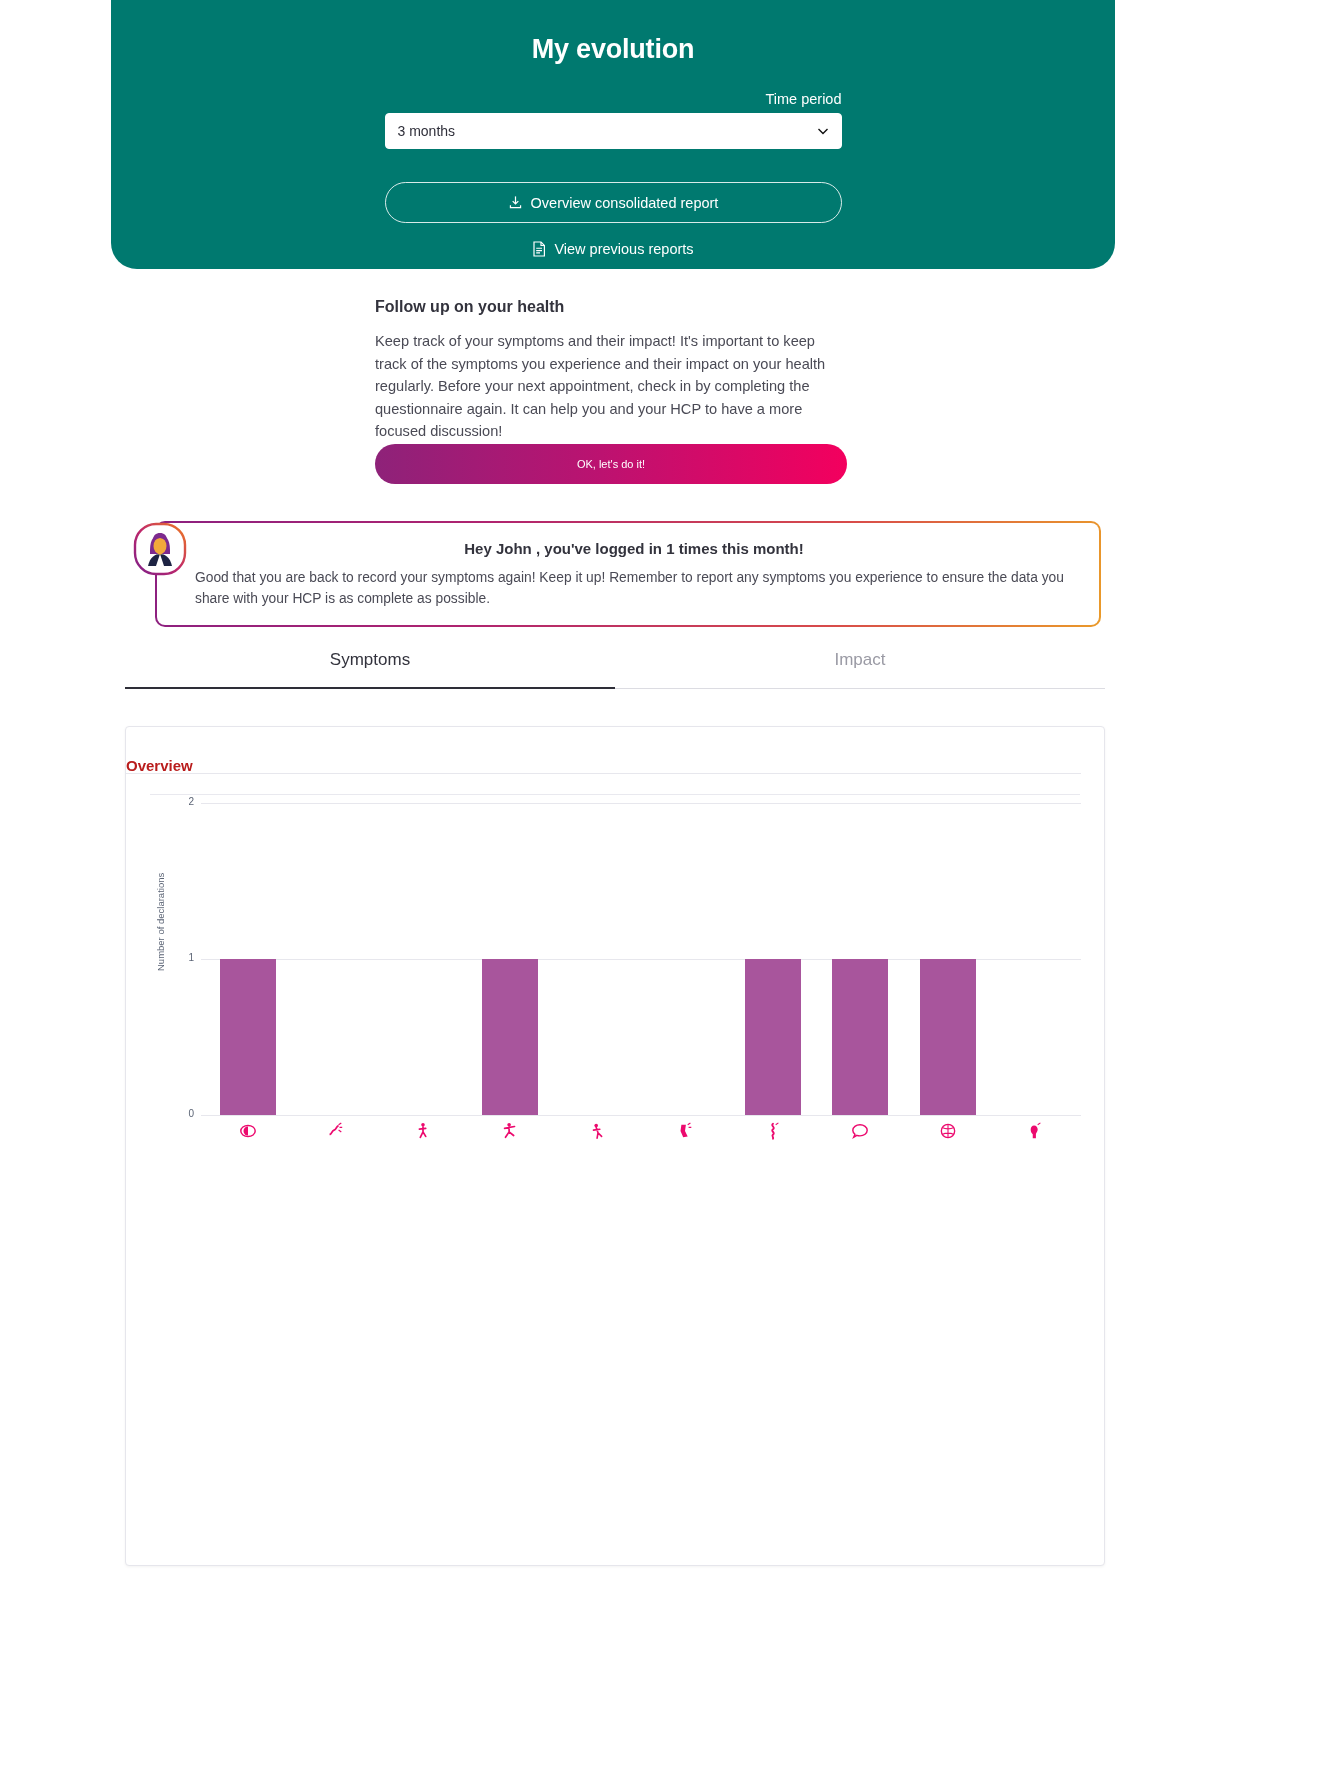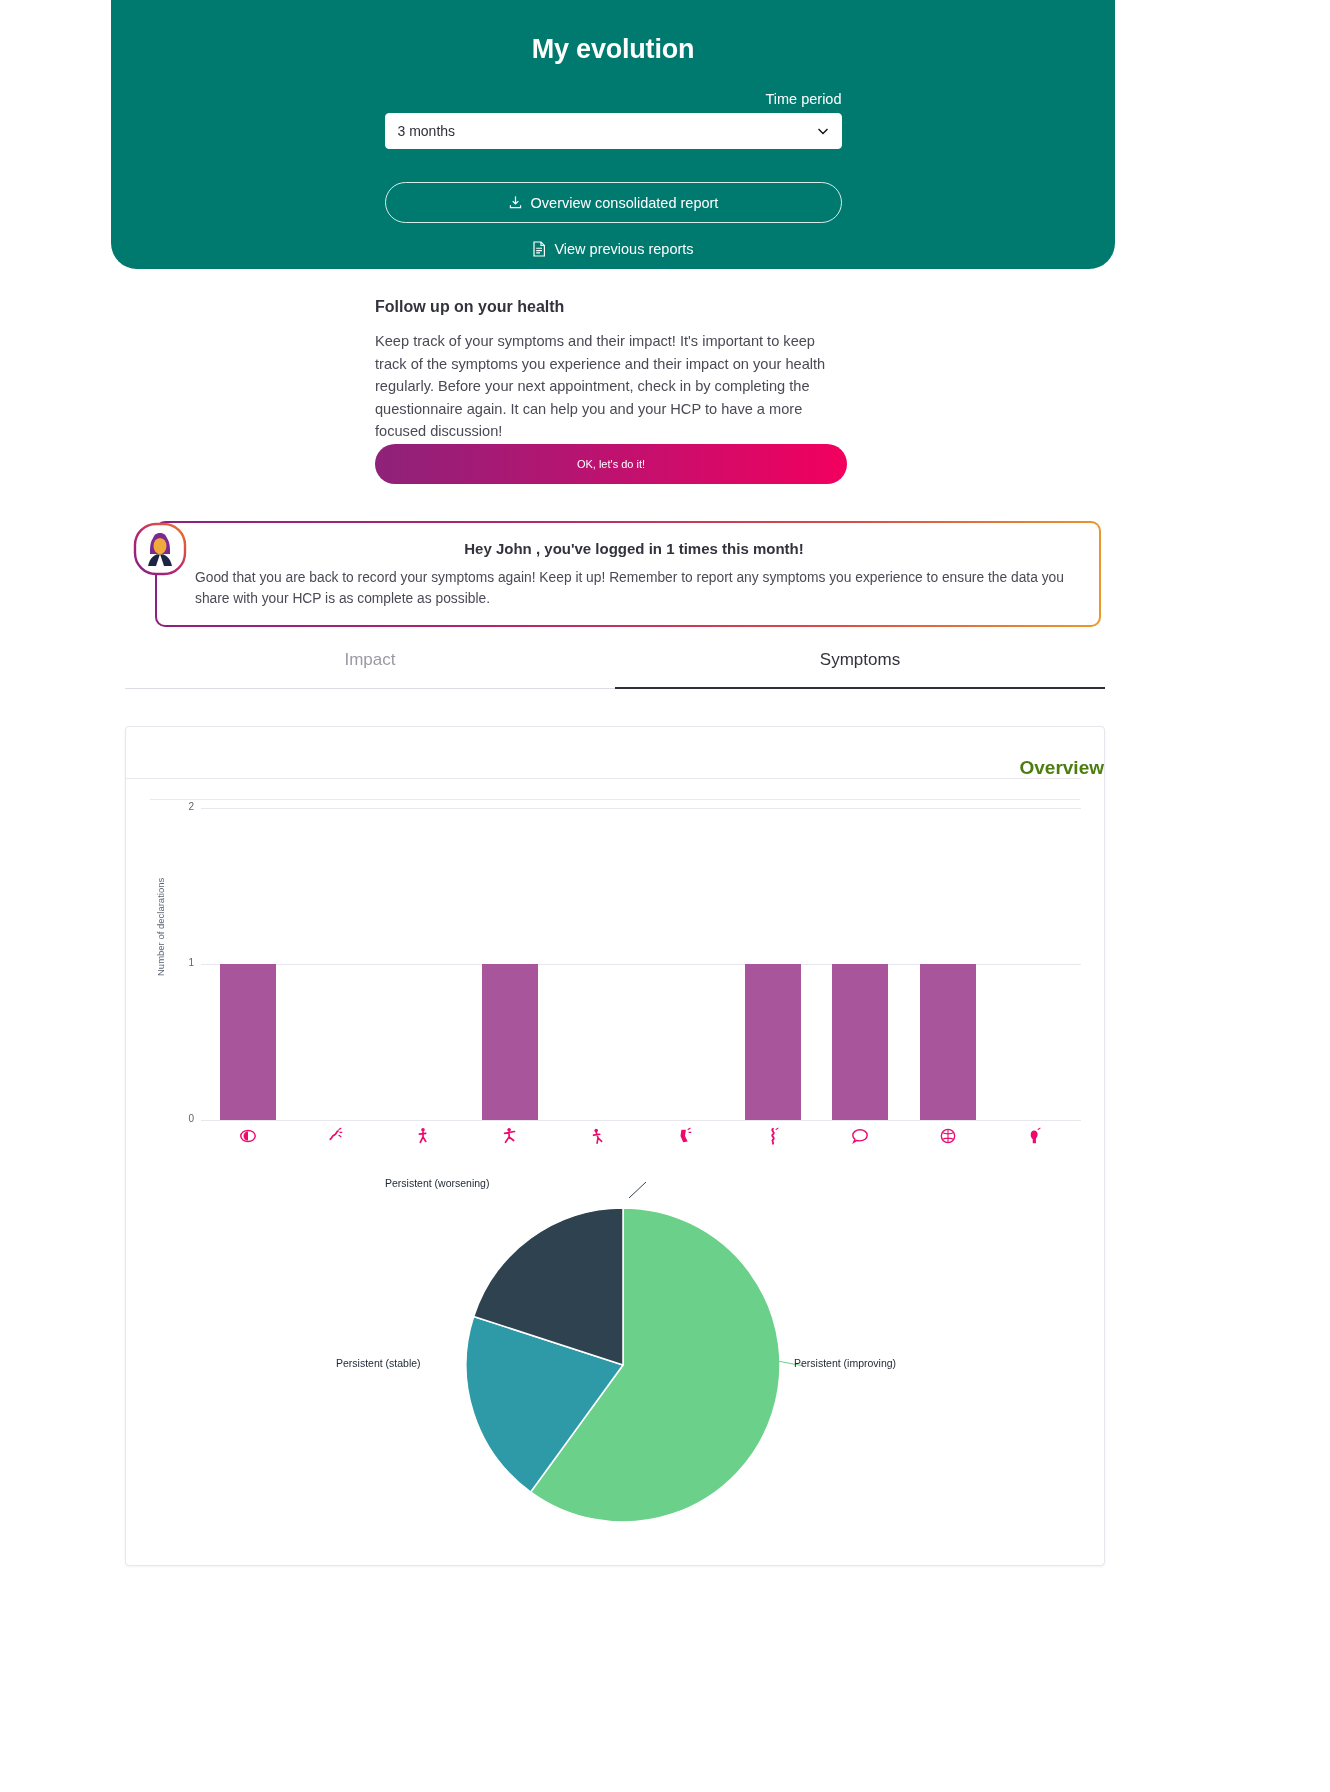--- a/index.html
+++ b/index.html
@@ -185,23 +185,23 @@
   .chart-card {
     position: absolute;
     left: 125px; top: 726px;
     width: 980px; height: 840px;
     background: #ffffff;
     border: 1px solid #e6e6ec;
     border-radius: 4px;
     box-shadow: 0 1px 3px rgba(0,0,0,0.05);
   }
   .chart-title {
-    text-align: right;
-    color: #4d7c0f;
-    font-size: 19px;
+    text-align: left;
+    color: #b91c1c;
+    font-size: 15px;
     font-weight: bold;
     padding-top: 30px;
     margin: 0 0 20px 0;
   }
   .chart-divider {
     width: 930px; height: 1px;
     background: #e9e9ef;
     margin: 0 auto;
   }
 
@@ -338,22 +338,22 @@
     <path d="M16 45 C18 36 23 33 28 33 C33 33 38 36 40 45 Z" fill="#1d2343"></path>
     <path d="M28 33 L24 45 L28 45 L32 45 Z" fill="#ffffff"></path>
     <path d="M18 29 C18 18 23 13 28 13 C33 13 38 18 38 29 L38 33 L18 33 Z" fill="#7d2a8e"></path>
     <ellipse cx="28" cy="25" rx="6.5" ry="8" fill="#f2a93b"></ellipse>
     <path d="M21 20 C21 14 24 12 28 12 C32 12 35 14 35 20 C33 18 30 17 28 17 C26 17 23 18 21 20 Z" fill="#7d2a8e"></path>
     <circle cx="28" cy="31.5" r="2.2" fill="#f2a93b"></circle>
   </svg>
 </div>
 
 <div class="tabs">
+  <div class="tab active">Symptoms</div>
   <div class="tab inactive">Impact</div>
-  <div class="tab active">Symptoms</div>
 </div>
 
 <div class="chart-card">
   <h3 class="chart-title">Overview</h3>
   <div class="chart-divider"></div>
 
   <div class="bar-area">
     <div class="ylabel">Number of declarations</div>
     <div id="ytick-host">
         <div class="ytick" style="top: 313px;">0</div>
@@ -454,28 +454,13 @@
         </div>
         <div class="icon-slot sym-icon">
           <svg width="18" height="18" viewBox="0 0 20 20">
             <path d="M9 4 C11.5 4 13 6 13 8.4 C13 11 11 12 11 14 L11 18 L7.5 18 L7.5 13.5 C6 12.5 5.2 10.6 5.2 8.6 C5.2 6 6.6 4 9 4 Z" fill="currentColor"></path>
             <path d="M13 3 L16 1" stroke="currentColor" stroke-width="1.2"></path>
           </svg>
         </div>
       </div>
   </div>
 
-  <div class="pie-area">
-    <svg width="980" height="420" viewBox="0 0 980 420">
-      <g id="pie-host">
-          <path d="M 497 205 L 497 48 A 157 157 0 1 1 404.7177153900817 332.0156681168668 Z" fill="#6bd18a" stroke="#ffffff" stroke-width="1.5"></path>
-          <path d="M 497 205 L 404.7177153900817 332.0156681168668 A 157 157 0 0 1 347.6841269416609 156.48433188313322 Z" fill="#2e9aa8" stroke="#ffffff" stroke-width="1.5"></path>
-          <path d="M 497 205 L 347.6841269416609 156.48433188313322 A 157 157 0 0 1 496.99999999999994 48 Z" fill="#2f4250" stroke="#ffffff" stroke-width="1.5"></path>
-        </g>
-      <path d="M503 38 L520 22" stroke="#2f4250" stroke-width="1" fill="none"></path>
-      <path d="M345 210 L380 205" stroke="#2e9aa8" stroke-width="1" fill="none"></path>
-      <path d="M646 200 L678 206" stroke="#6bd18a" stroke-width="1" fill="none"></path>
-    </svg>
-    <div class="pie-label" style="left:259px; top:17px;">Persistent (worsening)</div>
-    <div class="pie-label" style="left:210px; top:197px;">Persistent (stable)</div>
-    <div class="pie-label" style="left:668px; top:197px;">Persistent (improving)</div>
-  </div>
 </div>
 
 </body></html>

